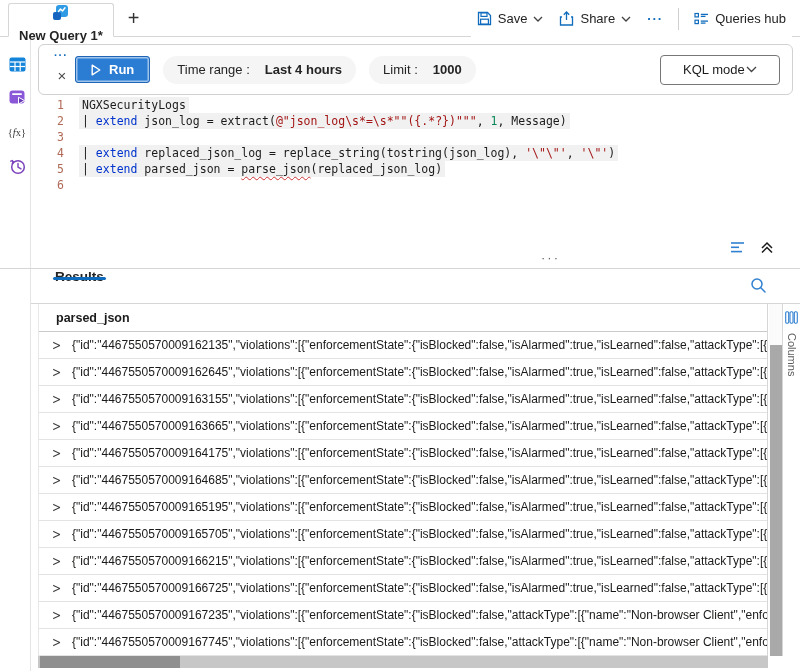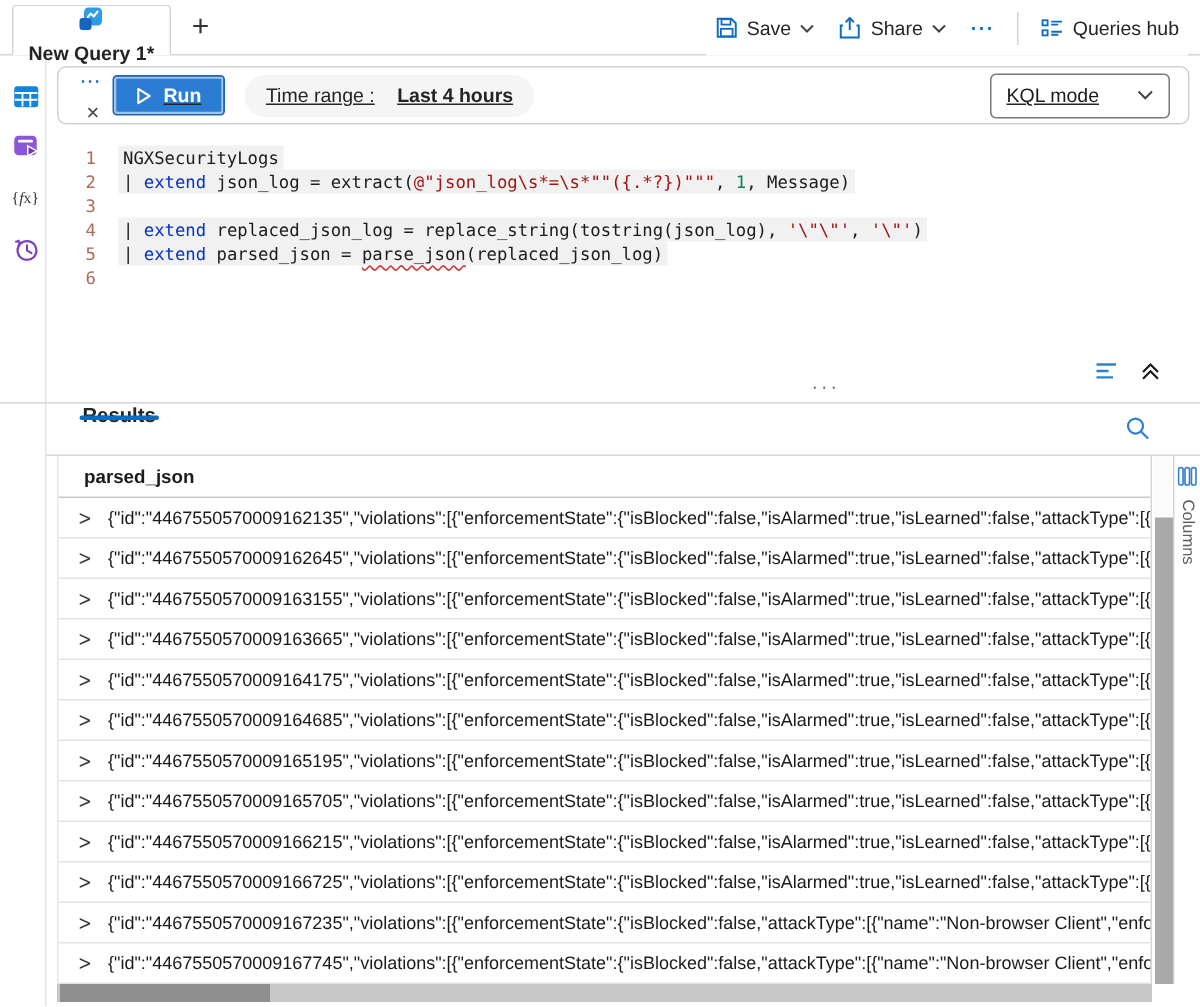--- a/index.html
+++ b/index.html
@@ -26,32 +26,32 @@
 
   
   .sidebar { position:absolute; top:38px; left:0; width:31px; bottom:0;
     border-right:1px solid #e4e4e4; display:flex; flex-direction:column; align-items:center;
     padding-top:16px; gap:14px; background:#fff; }
   .rail-btn { background:none; border:none; width:22px; height:20px; display:flex;
     align-items:center; justify-content:flex-end; cursor:pointer; }
   .fx-text { font-size:10.5px; color:#3b3a39; white-space:nowrap; font-family:"Liberation Serif",serif; }
 
   
-  .toolbar-card { position:absolute; left:38px; right:7px; top:44px; height:39px;
+  .toolbar-card { position:absolute; left:38px; right:7px; top:44px; height:51px;
     border:1px solid #d1d1d1; border-radius:6px; background:#fff;
-    display:flex; align-items:center; gap:13px; padding:0 12px 0 36px;text-decoration:underline; }
+    display:flex; align-items:center; gap:13px; padding:0 12px 0 36px; }
   .run-btn { display:flex; align-items:center; gap:8px; height:27px; padding:0 15px;
     background:#2b7cd3; border:1px solid #2065b5; box-shadow:inset 0 0 0 1.5px rgba(255,255,255,.55);
     border-radius:3px; color:#fff; font-size:13px; font-weight:600; font-family:inherit; cursor:pointer; }
   .pill { display:flex; align-items:center; gap:15px; height:28px; padding:0 14px;
     background:#f5f5f5; border-radius:14px; font-size:13px; color:#242424; cursor:pointer; }
   .pill b { font-weight:700; }
   .mode-select { margin-left:auto; display:flex; align-items:center; justify-content:space-between;
     width:120px; height:30px; border:1px solid #777; border-radius:4px; background:#fff;
-    padding:0 10px; font-size:13px; color:#1b1b1b; cursor:pointer; }
+    padding:0 22px; font-size:13px; color:#1b1b1b; cursor:pointer; }
 
   
   .editor { position:absolute; left:38px; top:97px; right:10px; height:142px; cursor:text; }
   .code-line { display:flex; height:16px; line-height:16px;
     font-family:"DejaVu Sans Mono", monospace; font-size:11.5px; }
   .line-num { width:26px; flex:none; text-align:right; margin-right:15px; color:#b06a57; }
   .code-text { background:#f1f1f1; padding:0 3px; white-space:pre; }
   .tok-plain { color:#1b1b1b; }
   .tok-kw { color:#0033cc; }
   .tok-str { color:#a31515; }
@@ -203,20 +203,24 @@
         <svg width="10" height="12" viewBox="0 0 10 12">
             <path d="M1.2 1.2 L8.8 6 L1.2 10.8 Z" fill="none" stroke="#fff" stroke-width="1.4" stroke-linejoin="round"></path>
           </svg>
       </span>
       <span>Run</span>
     </button>
     <div class="pill">
       <span>Time range :</span>
       <b>Last 4 hours</b>
     </div>
+    <div class="pill">
+      <span>Limit :</span>
+      <b>1000</b>
+    </div>
     <div class="mode-select">
       <span>KQL mode</span>
       <span style="display:flex;">
         <svg width="11" height="7" viewBox="0 0 11 7">
             <polyline points="1,1 5.5,5.5 10,1" fill="none" stroke="#424242" stroke-width="1.3"></polyline>
           </svg>
       </span>
     </div>
   </section>
 

